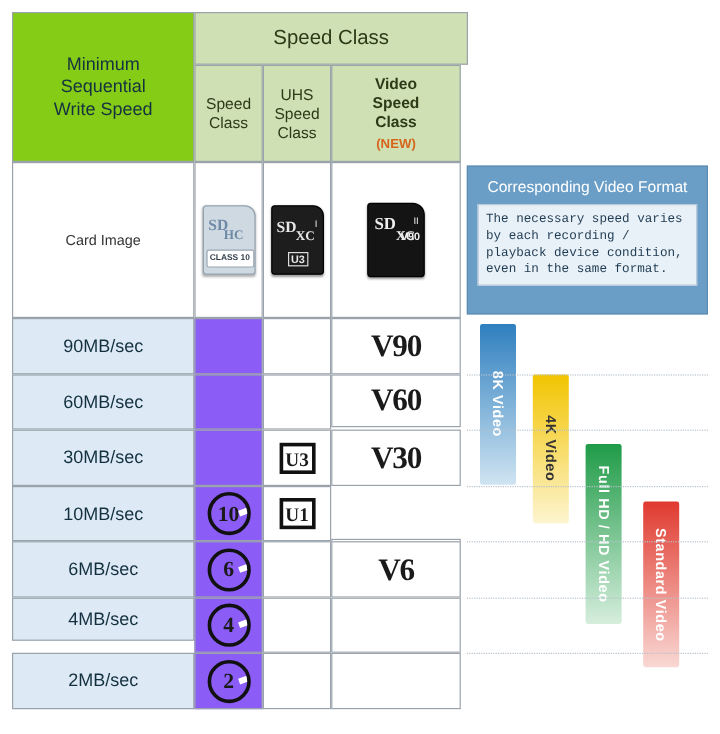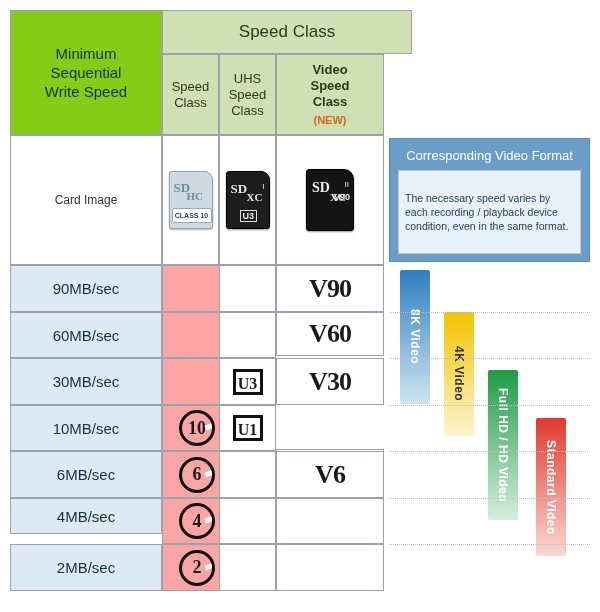--- a/index.html
+++ b/index.html
@@ -17,41 +17,41 @@
   .ctr{display:flex;align-items:center;justify-content:center;text-align:center;}
 
   
   .hdr-left{
     left:10px;top:10px;width:152px;height:125px;
     background:#84cc16;
     font-size:15px;line-height:19px;color:#16313f;
     flex-direction:column;
   }
   .hdr-speedclass{
-    left:162px;top:10px;width:250px;height:44px;
+    left:162px;top:10px;width:228px;height:44px;
     background:#cfe0b4;font-size:17px;color:#2d3a18;
   }
   .sub{background:#cfe0b4;top:54px;height:81px;font-size:13px;line-height:16px;color:#2d3a18;flex-direction:column;}
   .sub-a{left:162px;width:57px;}
   .sub-b{left:219px;width:57px;}
   .sub-c{left:276px;width:108px;font-weight:bold;}
   .new{color:#d5661b;font-size:11px;font-weight:bold;margin-top:2px;}
 
   
   .row-card{top:135px;height:130px;background:#ffffff;}
   .c-label{left:10px;width:152px;font-size:12px;color:#333;}
   .c-a{left:162px;width:57px;}
   .c-b{left:219px;width:57px;}
   .c-c{left:276px;width:108px;}
 
   
   .spd{left:10px;width:152px;background:#ddeaf5;font-size:15px;color:#14303f;}
 
   
-  .d-a{left:162px;width:70px;background:#fca5a5;}
+  .d-a{left:162px;width:57px;background:#8b5cf6;}
   .d-b{left:219px;width:57px;background:#fff;}
   .d-c{left:276px;width:108px;background:#fff;}
   .badge{
     width:30px;height:30px;border:3px solid #111;border-radius:50%;
     display:flex;align-items:center;justify-content:center;
     font-size:18px;font-weight:bold;font-family:"Liberation Serif",serif;
     position:relative;overflow:hidden;
   }
   .badge::after{
     content:"";position:absolute;width:9px;height:5px;background:#fff;
@@ -67,23 +67,23 @@
 
   
   .right-panel{
     position:absolute;left:389px;top:138px;width:201px;height:124px;
     background:#6a9ec6;border:1px solid #5b8bb0;box-sizing:border-box;
     padding:7px 8px;
   }
   .rp-title{font-size:13px;color:#ffffff;text-align:center;margin:2px 0 7px;}
   .rp-note{
     background:#e9f1f8;border:1px solid #b9cadb;
-    font-family:Liberation Sans, sans-serif;
+    font-family:Liberation Mono, monospace;
     font-size:10.5px;line-height:14px;color:#1f3b52;
-    padding:20px 6px;
+    padding:5px 6px;
   }
 
   
   .vbar{
     position:absolute;width:30px;border-radius:2px;
     color:#fff;font-size:12px;font-weight:bold;
     display:flex;align-items:center;justify-content:center;
     writing-mode:vertical-rl;text-orientation:mixed;
     letter-spacing:0.5px;
   }

